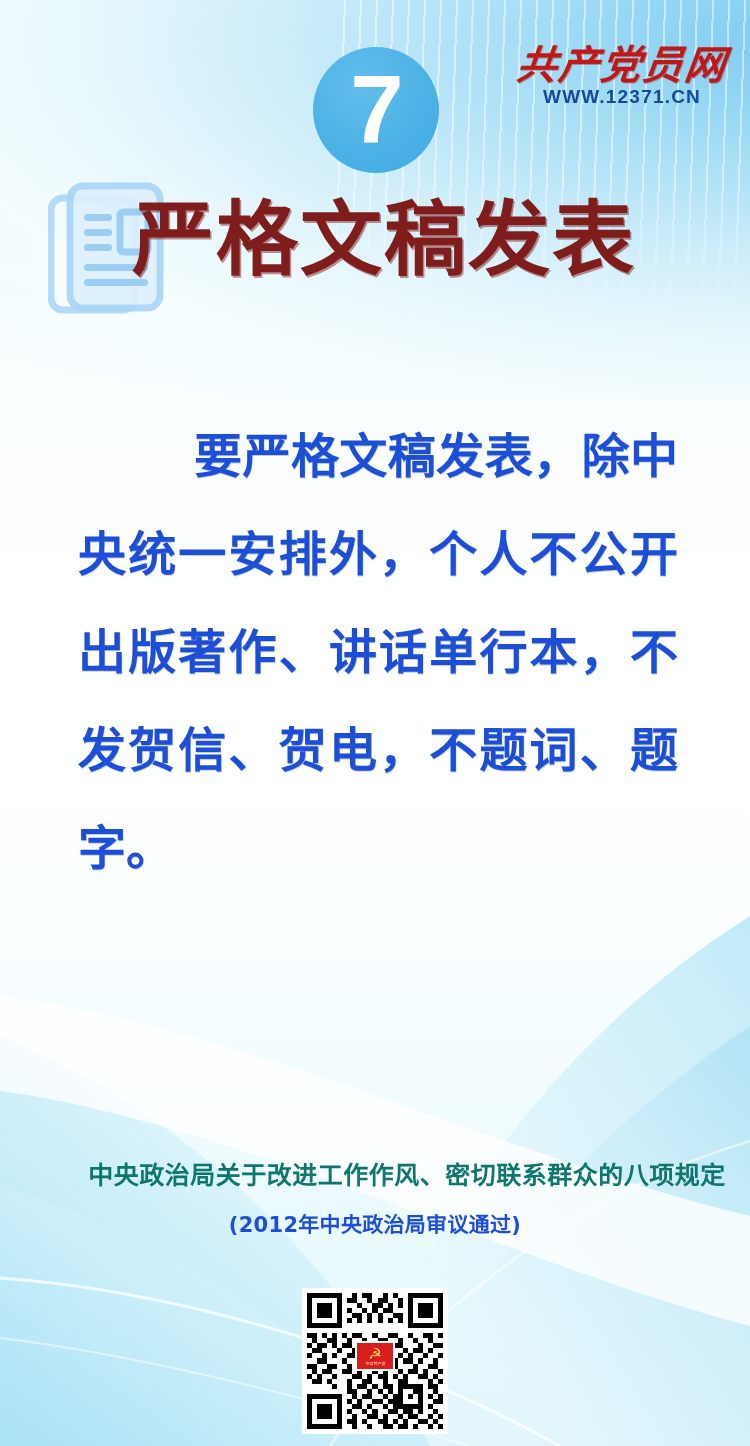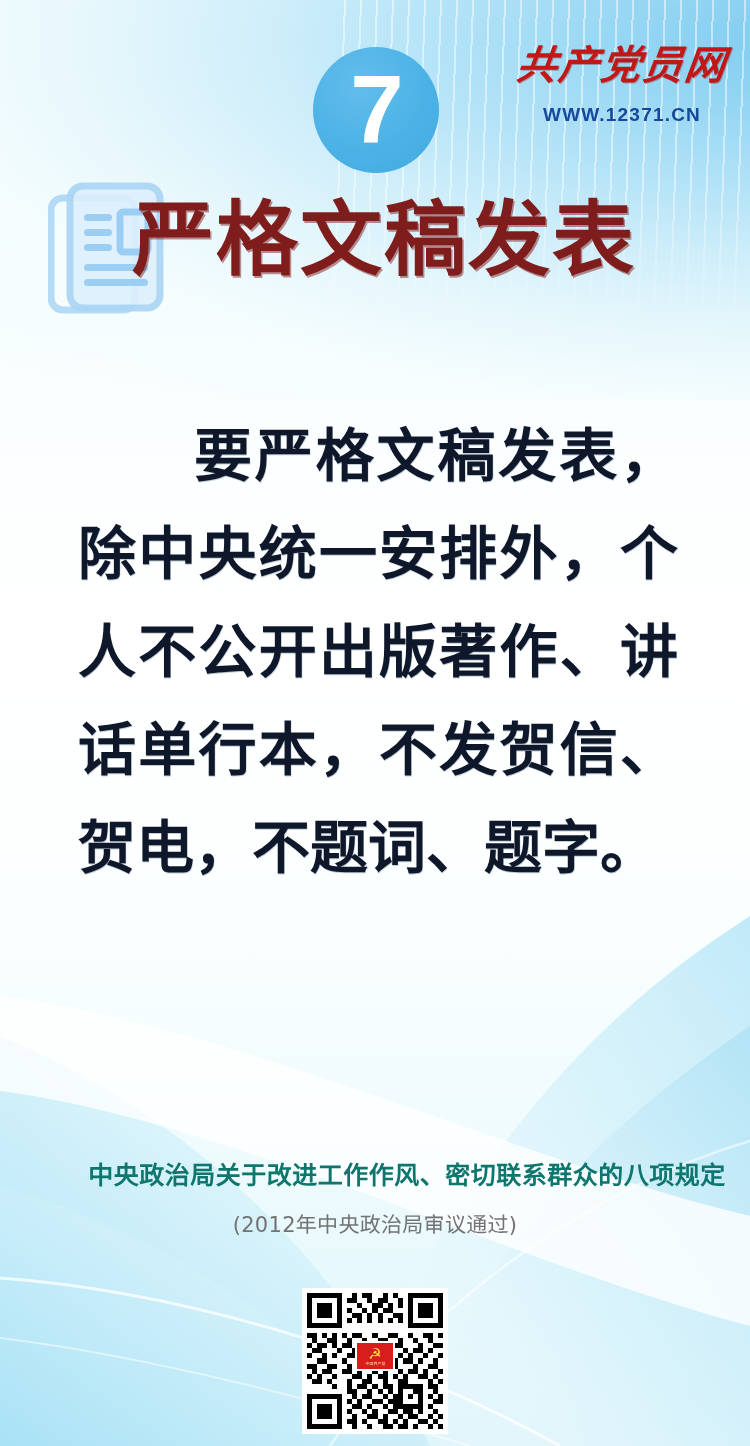--- a/index.html
+++ b/index.html
@@ -111,21 +111,21 @@
     font-weight: 700;
     color: #c01717;
     letter-spacing: 2px;
     line-height: 1.05;
     font-style: italic;
     transform: skewX(-7deg);
     text-shadow: 1px 1px 0 rgba(140,10,10,.35);
   }
   .site-logo .logo-url {
     display: block;
-    margin-top: 18px;
+    margin-top: 0;
     font-size: 19px;
     font-weight: 700;
     color: #16489c;
     letter-spacing: 1.2px;
   }
 
   
   .title-block {
     position: absolute;
     left: 0;
@@ -155,25 +155,25 @@
     white-space: nowrap;
     text-shadow: 1.5px 1.5px 0 rgba(120,8,8,.45);
   }
 
   
   .body-text {
     position: absolute;
     left: 78px;
     top: 408px;
     width: 600px;
-    font-family: Liberation Serif, serif;
-    font-size: 58px;
+    font-family: Liberation Sans, sans-serif;
+    font-size: 48px;
     font-weight: 700;
     line-height: 98px;
-    color: #0f172a;
+    color: #1d4ed8;
     text-align: justify;
     text-indent: 116px;
     letter-spacing: 0px;
     text-shadow: 0.5px 0.5px 0 rgba(10,60,95,.25);
   }
 
   
   .footer-title {
     position: absolute;
     left: 0;
@@ -189,22 +189,22 @@
     padding-left: 32px;
   }
   .footer-sub {
     position: absolute;
     left: 0;
     top: 1208px;
     width: 750px;
     text-align: center;
     font-family: "DejaVu Sans", "Liberation Sans", sans-serif;
     font-size: 21px;
-    font-weight: 400;
-    color: #737373;
+    font-weight: 700;
+    color: #1d4ed8;
     letter-spacing: 0.3px;
   }
 
   
   .qr-wrap {
     position: absolute;
     left: 302px;
     top: 1288px;
     width: 146px;
     height: 146px;

